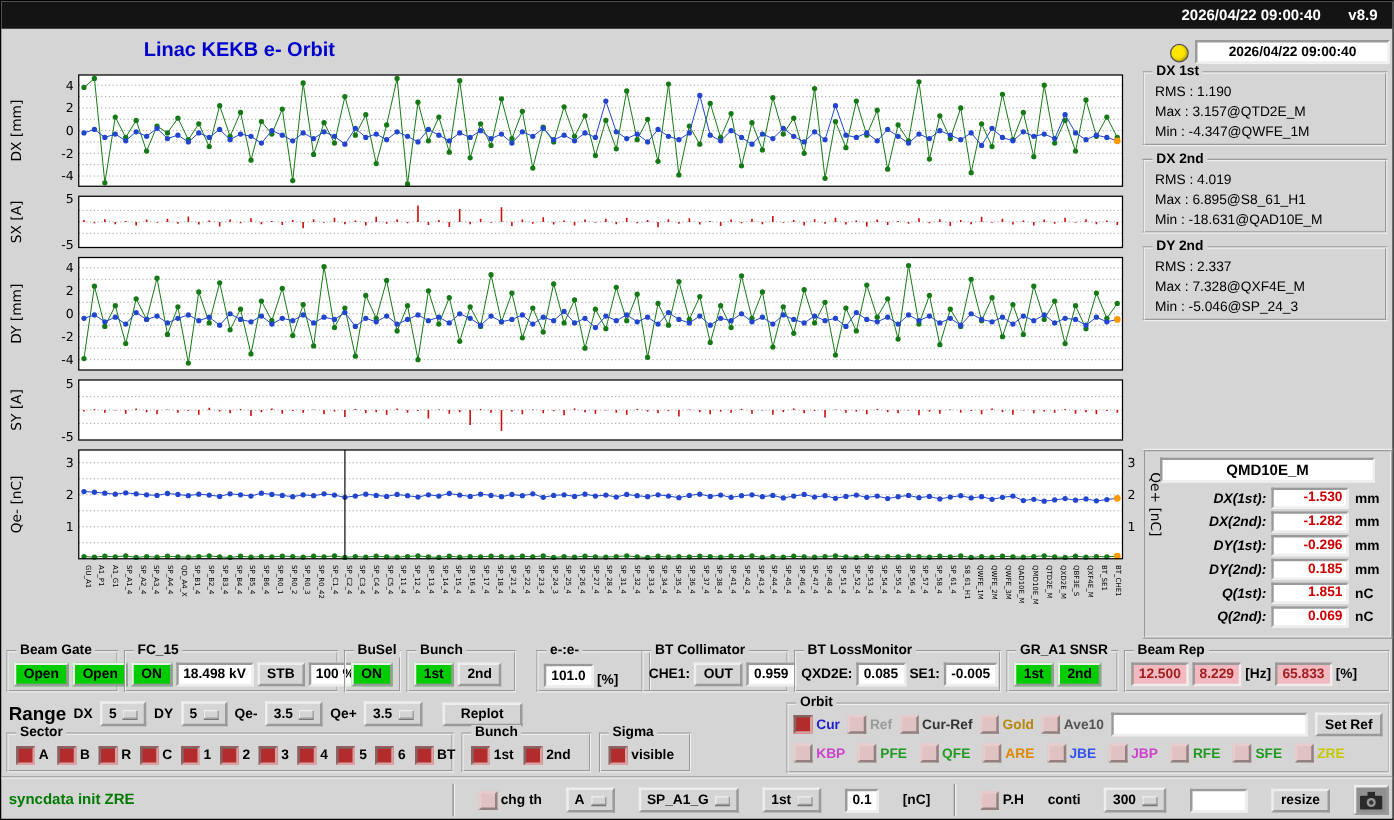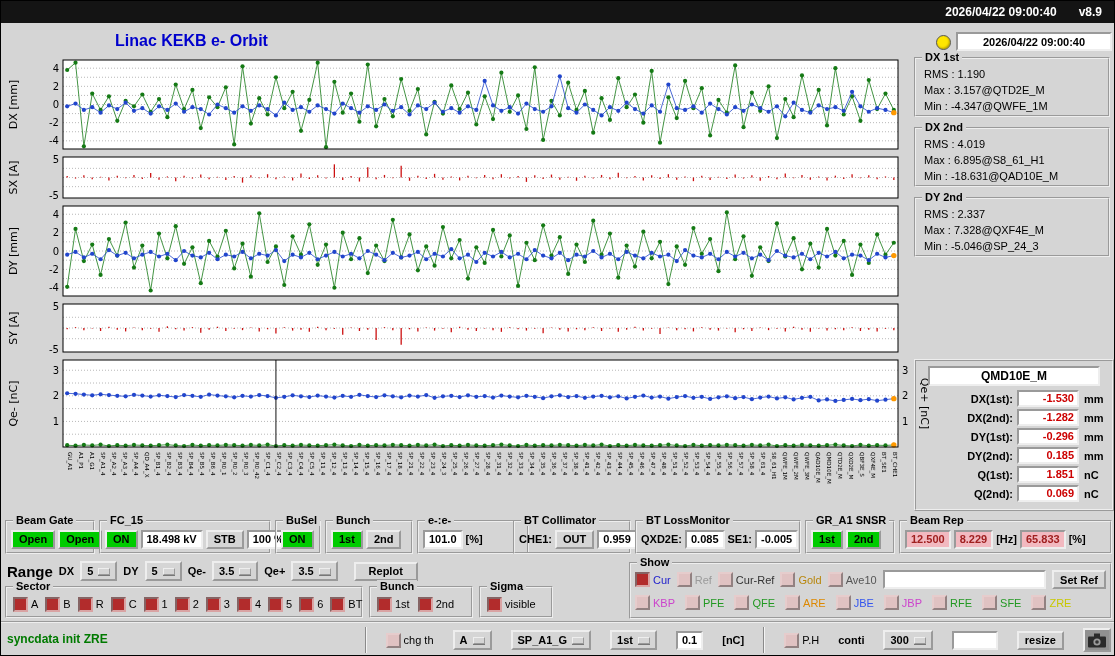--- a/index.html
+++ b/index.html
@@ -22,48 +22,48 @@
     font-size:11px;font-weight:bold;white-space:nowrap;}
 
   #stats-col{position:absolute;left:8px;top:30px;width:196px;}
   .stats-frame{height:60px;margin-bottom:10px;padding:7px 2px 0 8px;}
   .stats-row{font-size:11px;line-height:16px;white-space:nowrap;overflow:hidden;}
 
   .readout{position:absolute;left:8px;top:332px;width:196px;height:148px;border:2px ridge #eee;}
   .readout-title{margin:5px 12px 3px;background:#fff;border:2px inset #eee;text-align:center;
     font-size:12px;font-weight:bold;height:16px;line-height:16px;}
   .r-row{display:flex;align-items:center;padding:0 6px;height:19px;}
-  .r-label{flex:1;text-align:right;font-size:11px;font-weight:bold;padding-right:4px;}
+  .r-label{flex:1;text-align:right;font-size:11px;font-weight:bold;padding-right:4px;font-style:italic;}
   .r-value{width:52px;background:#fff;border:2px inset #eee;color:#cc0000;font-weight:bold;
     font-size:11px;text-align:right;padding:0 3px;height:13px;line-height:13px;}
   .r-unit{width:22px;font-size:11px;padding-left:5px;font-weight:bold;}
 
   .btn{display:inline-flex;align-items:center;justify-content:center;background:#d5d5d5;
     border:2px outset #eee;font-size:11px;font-weight:bold;height:19px;padding:0 6px;box-sizing:border-box;white-space:nowrap;}
   .btn.green{background:#00cc00;}
   .box{display:inline-flex;align-items:center;background:#fff;border:2px inset #eee;font-size:11px;
     font-weight:bold;height:19px;padding:0 4px;box-sizing:border-box;white-space:nowrap;}
   .box.pink{background:#f2b9c0;color:#a02020;}
   .lbl{font-size:11px;font-weight:bold;white-space:nowrap;}
   .dd{display:inline-flex;align-items:center;gap:5px;background:#d5d5d5;border:2px outset #eee;
     height:20px;padding:0 5px;font-size:11px;font-weight:bold;box-sizing:border-box;white-space:nowrap;}
   .dd .ind{width:10px;height:5px;border:1px outset #eee;background:#d5d5d5;box-shadow:0 1px 0 #777;}
   .cb{width:11px;height:11px;border:2px outset #e6cccc;background:#e0c2c2;box-sizing:content-box;flex:none;}
   .cb.on{background:#b22c2c;border:2px inset #d9a3a3;}
-  .cbitem{display:flex;align-items:center;gap:3px;font-size:11px;font-weight:normal;white-space:nowrap;}
+  .cbitem{display:flex;align-items:center;gap:3px;font-size:11px;font-weight:bold;white-space:nowrap;}
   .input{background:#fff;border:2px inset #eee;height:19px;box-sizing:border-box;font-size:11px;
     font-family:"Liberation Sans",sans-serif;padding:0 3px;}
   .vsep{width:0;height:26px;border-left:1px solid #8a8a8a;border-right:1px solid #f4f4f4;}
 
   .ctl1{position:absolute;top:519px;height:34px;display:flex;align-items:center;gap:3px;padding:6px 4px 2px;}
   #fr-beamgate{left:4px;width:90px;}
   #fr-fc15{left:98px;width:172px;}
   #fr-busel{left:274px;width:46px;}
   #fr-bunch1{left:324px;width:88px;}
-  #fr-ee{left:416px;width:112px;}
+  #fr-ee{left:428px;width:92px;align-items:flex-end;}
   #fr-btcol{left:512px;width:118px;}
   #fr-btloss{left:634px;width:166px;}
   #fr-gra1{left:804px;width:90px;}
   #fr-beamrep{left:898px;width:213px;}
 
   .range-row{position:absolute;left:6px;top:559px;height:22px;display:flex;align-items:center;gap:6px;}
   .ctl3{position:absolute;top:585px;height:32px;display:flex;align-items:center;gap:8px;padding:6px 6px 2px;}
   #fr-sector{left:4px;width:358px;gap:7px;}
   #fr-bunch2{left:368px;width:104px;}
   #fr-sigma{left:478px;width:74px;}
@@ -1252,21 +1252,21 @@
     </div>
   <div class="frame ctl3" id="fr-sigma">
     <span class="legend">Sigma</span>
   <span class="cbitem">
         <span class="cb on"></span>
         <span>visible</span>
       </span>
     </div>
 
   <div class="show-frame">
-    <span class="legend">Show</span>
+    <span class="legend">Orbit</span>
     <div class="show-row" id="show-row1">
 
     <span class="cbitem">
           <span class="cb on"></span>
           <span style="color: rgb(34, 34, 204);">Cur</span>
         </span>
         <span class="cbitem">
           <span class="cb"></span>
           <span style="color: rgb(154, 154, 154);">Ref</span>
         </span>

